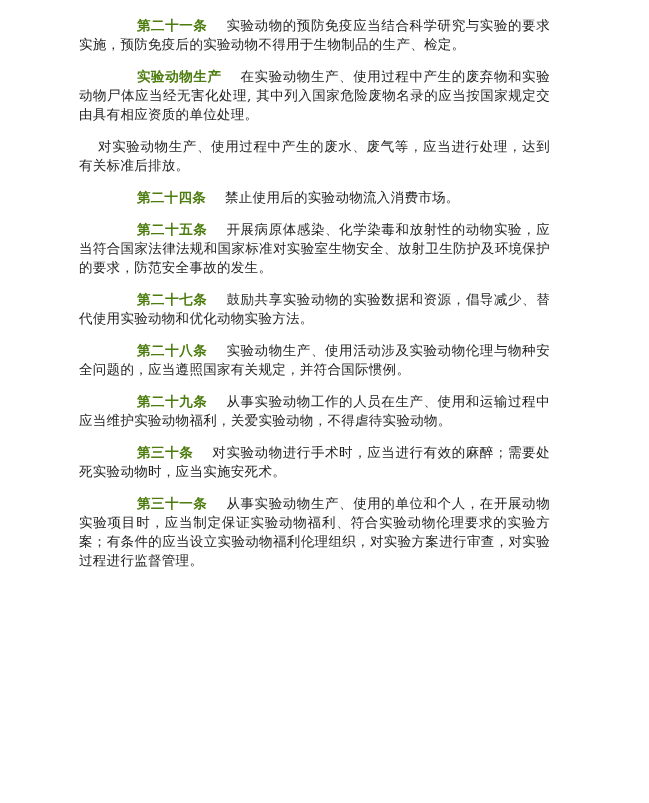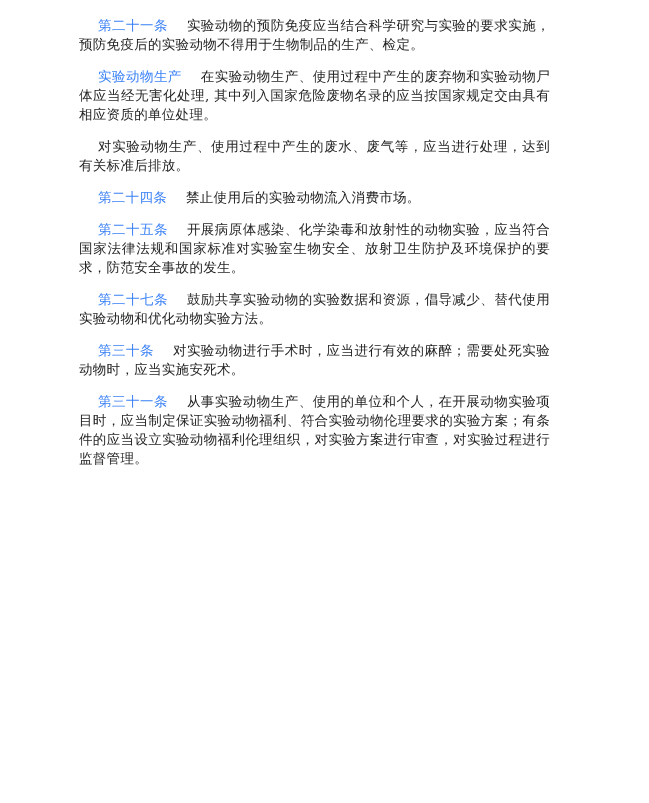--- a/index.html
+++ b/index.html
@@ -23,23 +23,24 @@
   .para {
     margin: 0 0 13px 0;
     font-size: 13.5px;
     line-height: 19px;
     color: #1f1f1f;
     text-align: justify;
     text-indent: 19px;
     letter-spacing: 0.3px;
   }
   .art-num {
-    font-weight: normal;
+    font-weight: bold;
     margin-right: 19px;
-    color: #3b82f6;
+    color: #4d7c0f;
+    margin-left: 39px;
   }
 </style>
 </head>
 <body>
 
 <div class="page">
   <div id="content">
   <p class="para"><strong class="art-num">第二十一条</strong><span class="art-text">实验动物的预防免疫应当结合科学研究与实验的要求实施，预防免疫后的实验动物不得用于生物制品的生产、检定。</span></p>
 
 
@@ -49,19 +50,21 @@
 
   <p class="para"><span class="art-text">对实验动物生产、使用过程中产生的废水、废气等，应当进行处理，达到有关标准后排放。</span></p>
 
   <p class="para"><strong class="art-num">第二十四条</strong><span class="art-text">禁止使用后的实验动物流入消费市场。</span></p>
 
   <p class="para"><strong class="art-num">第二十五条</strong><span class="art-text">开展病原体感染、化学染毒和放射性的动物实验，应当符合国家法律法规和国家标准对实验室生物安全、放射卫生防护及环境保护的要求，防范安全事故的发生。</span></p>
 
 
   <p class="para"><strong class="art-num">第二十七条</strong><span class="art-text">鼓励共享实验动物的实验数据和资源，倡导减少、替代使用实验动物和优化动物实验方法。</span></p>
 
+  <p class="para"><strong class="art-num">第二十八条</strong><span class="art-text">实验动物生产、使用活动涉及实验动物伦理与物种安全问题的，应当遵照国家有关规定，并符合国际惯例。</span></p>
 
+  <p class="para"><strong class="art-num">第二十九条</strong><span class="art-text">从事实验动物工作的人员在生产、使用和运输过程中应当维护实验动物福利，关爱实验动物，不得虐待实验动物。</span></p>
 
   <p class="para"><strong class="art-num">第三十条</strong><span class="art-text">对实验动物进行手术时，应当进行有效的麻醉；需要处死实验动物时，应当实施安死术。</span></p>
 
   <p class="para"><strong class="art-num">第三十一条</strong><span class="art-text">从事实验动物生产、使用的单位和个人，在开展动物实验项目时，应当制定保证实验动物福利、符合实验动物伦理要求的实验方案；有条件的应当设立实验动物福利伦理组织，对实验方案进行审查，对实验过程进行监督管理。</span></p>
 </div>
 </div>
 
 </body></html>

